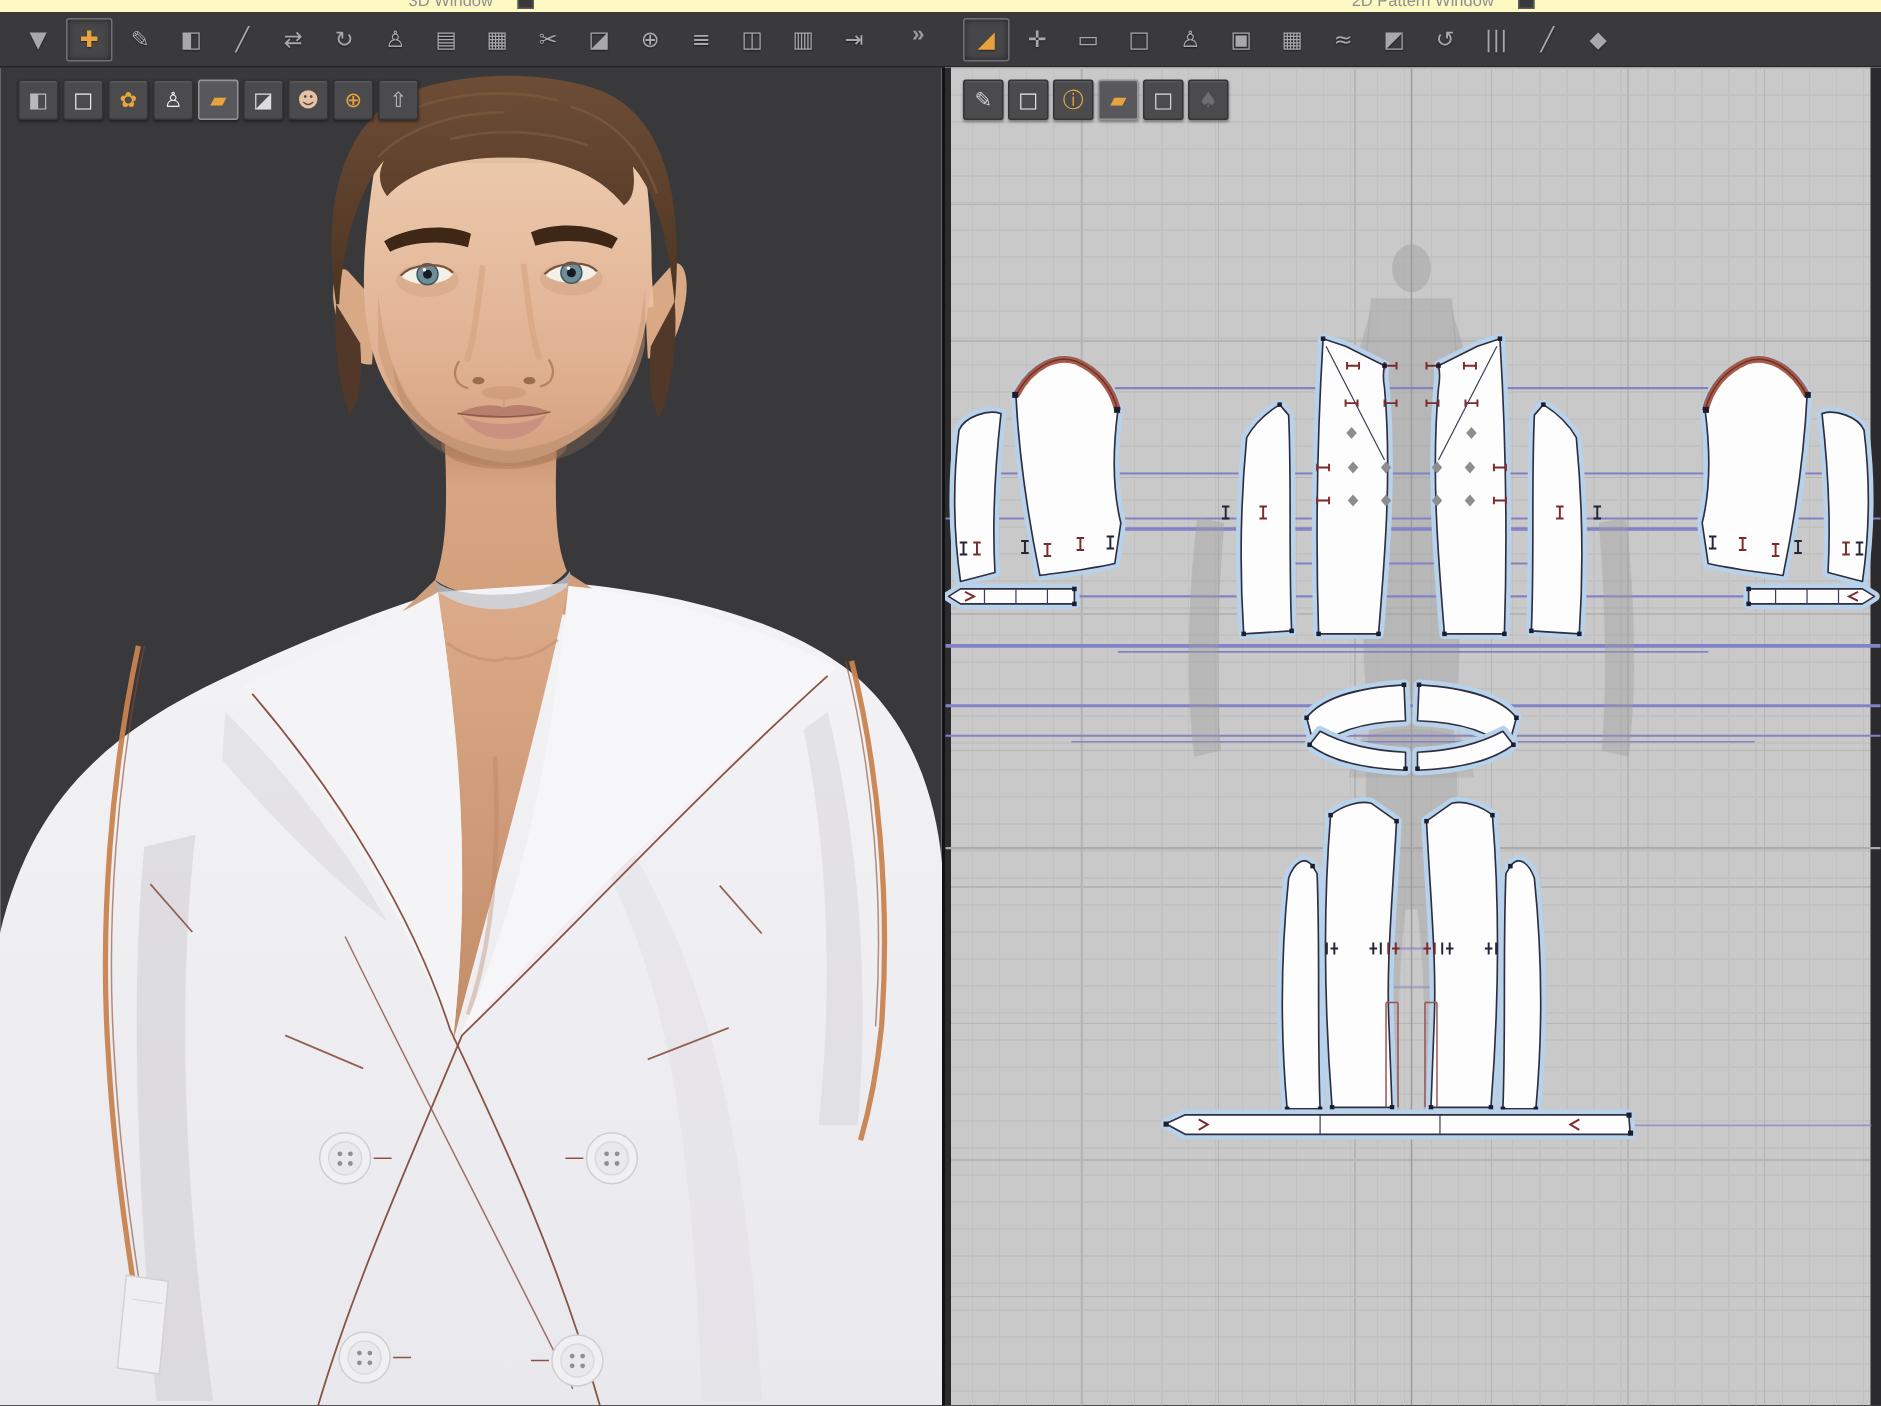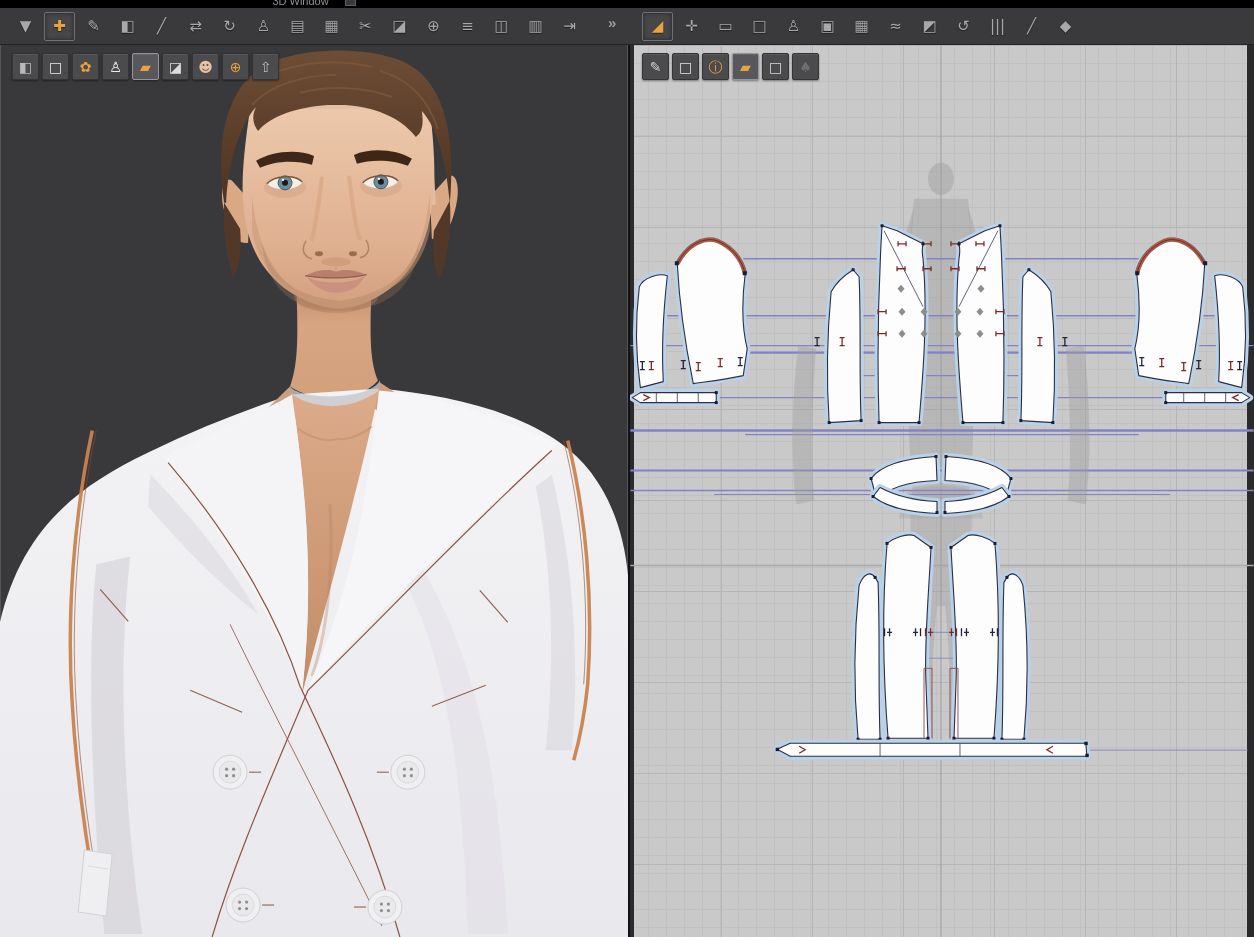--- a/index.html
+++ b/index.html
@@ -1,20 +1,20 @@
 <!DOCTYPE html>
 <html><head>
 <meta charset="utf-8">
 <style>
   html,body{margin:0;padding:0;}
   body{width:1254px;height:937px;overflow:hidden;background:#1d1d1f;font-family:"Liberation Sans",sans-serif;-webkit-font-smoothing:antialiased;}
   .app{width:1254px;height:937px;display:flex;flex-direction:column;}
 
   
-  .titlebar{height:8px;background:#000000;display:flex;overflow:hidden;flex:0 0 auto;gap:42px;}
+  .titlebar{height:8px;background:#fef9c3;display:flex;overflow:hidden;flex:0 0 auto;gap:42px;}
   .titlehalf{display:flex;justify-content:center;align-items:flex-start;overflow:hidden;color:#8f8f91;font-size:11px;}
   .titlehalf.left{width:628px;}
   .titlehalf.right{flex:1;}
   .titlehalf .ttl{transform:translateY(-5px);white-space:nowrap;}
   .mini-icon{width:9px;height:6px;border:1px solid #5e5e60;background:#39393b;margin-left:16px;transform:translateY(-2px);}
 
   
   .toolrow{height:36px;background:#3a3a3c;border-bottom:1px solid #232325;position:relative;flex:0 0 auto;}
   .toolbar{position:absolute;top:2px;height:32px;display:flex;align-items:center;gap:3px;}
   .toolbar-3d{left:10px;}
@@ -58,20 +58,24 @@
   .pt{fill:#1c1c2e;}
 </style>
 </head>
 <body>
 
 <div class="app">
 
   <div class="titlebar">
     <div class="titlehalf left">
       <span class="ttl">3D Window</span>
+      <span class="mini-icon"></span>
+    </div>
+    <div class="titlehalf right">
+      <span class="ttl">2D Pattern Window</span>
       <span class="mini-icon"></span>
     </div>
   </div>
 
   <div class="toolrow">
     <div class="toolbar toolbar-3d">
 
     <button class="tool">
           <span class="glyph">▼</span>
         </button>

